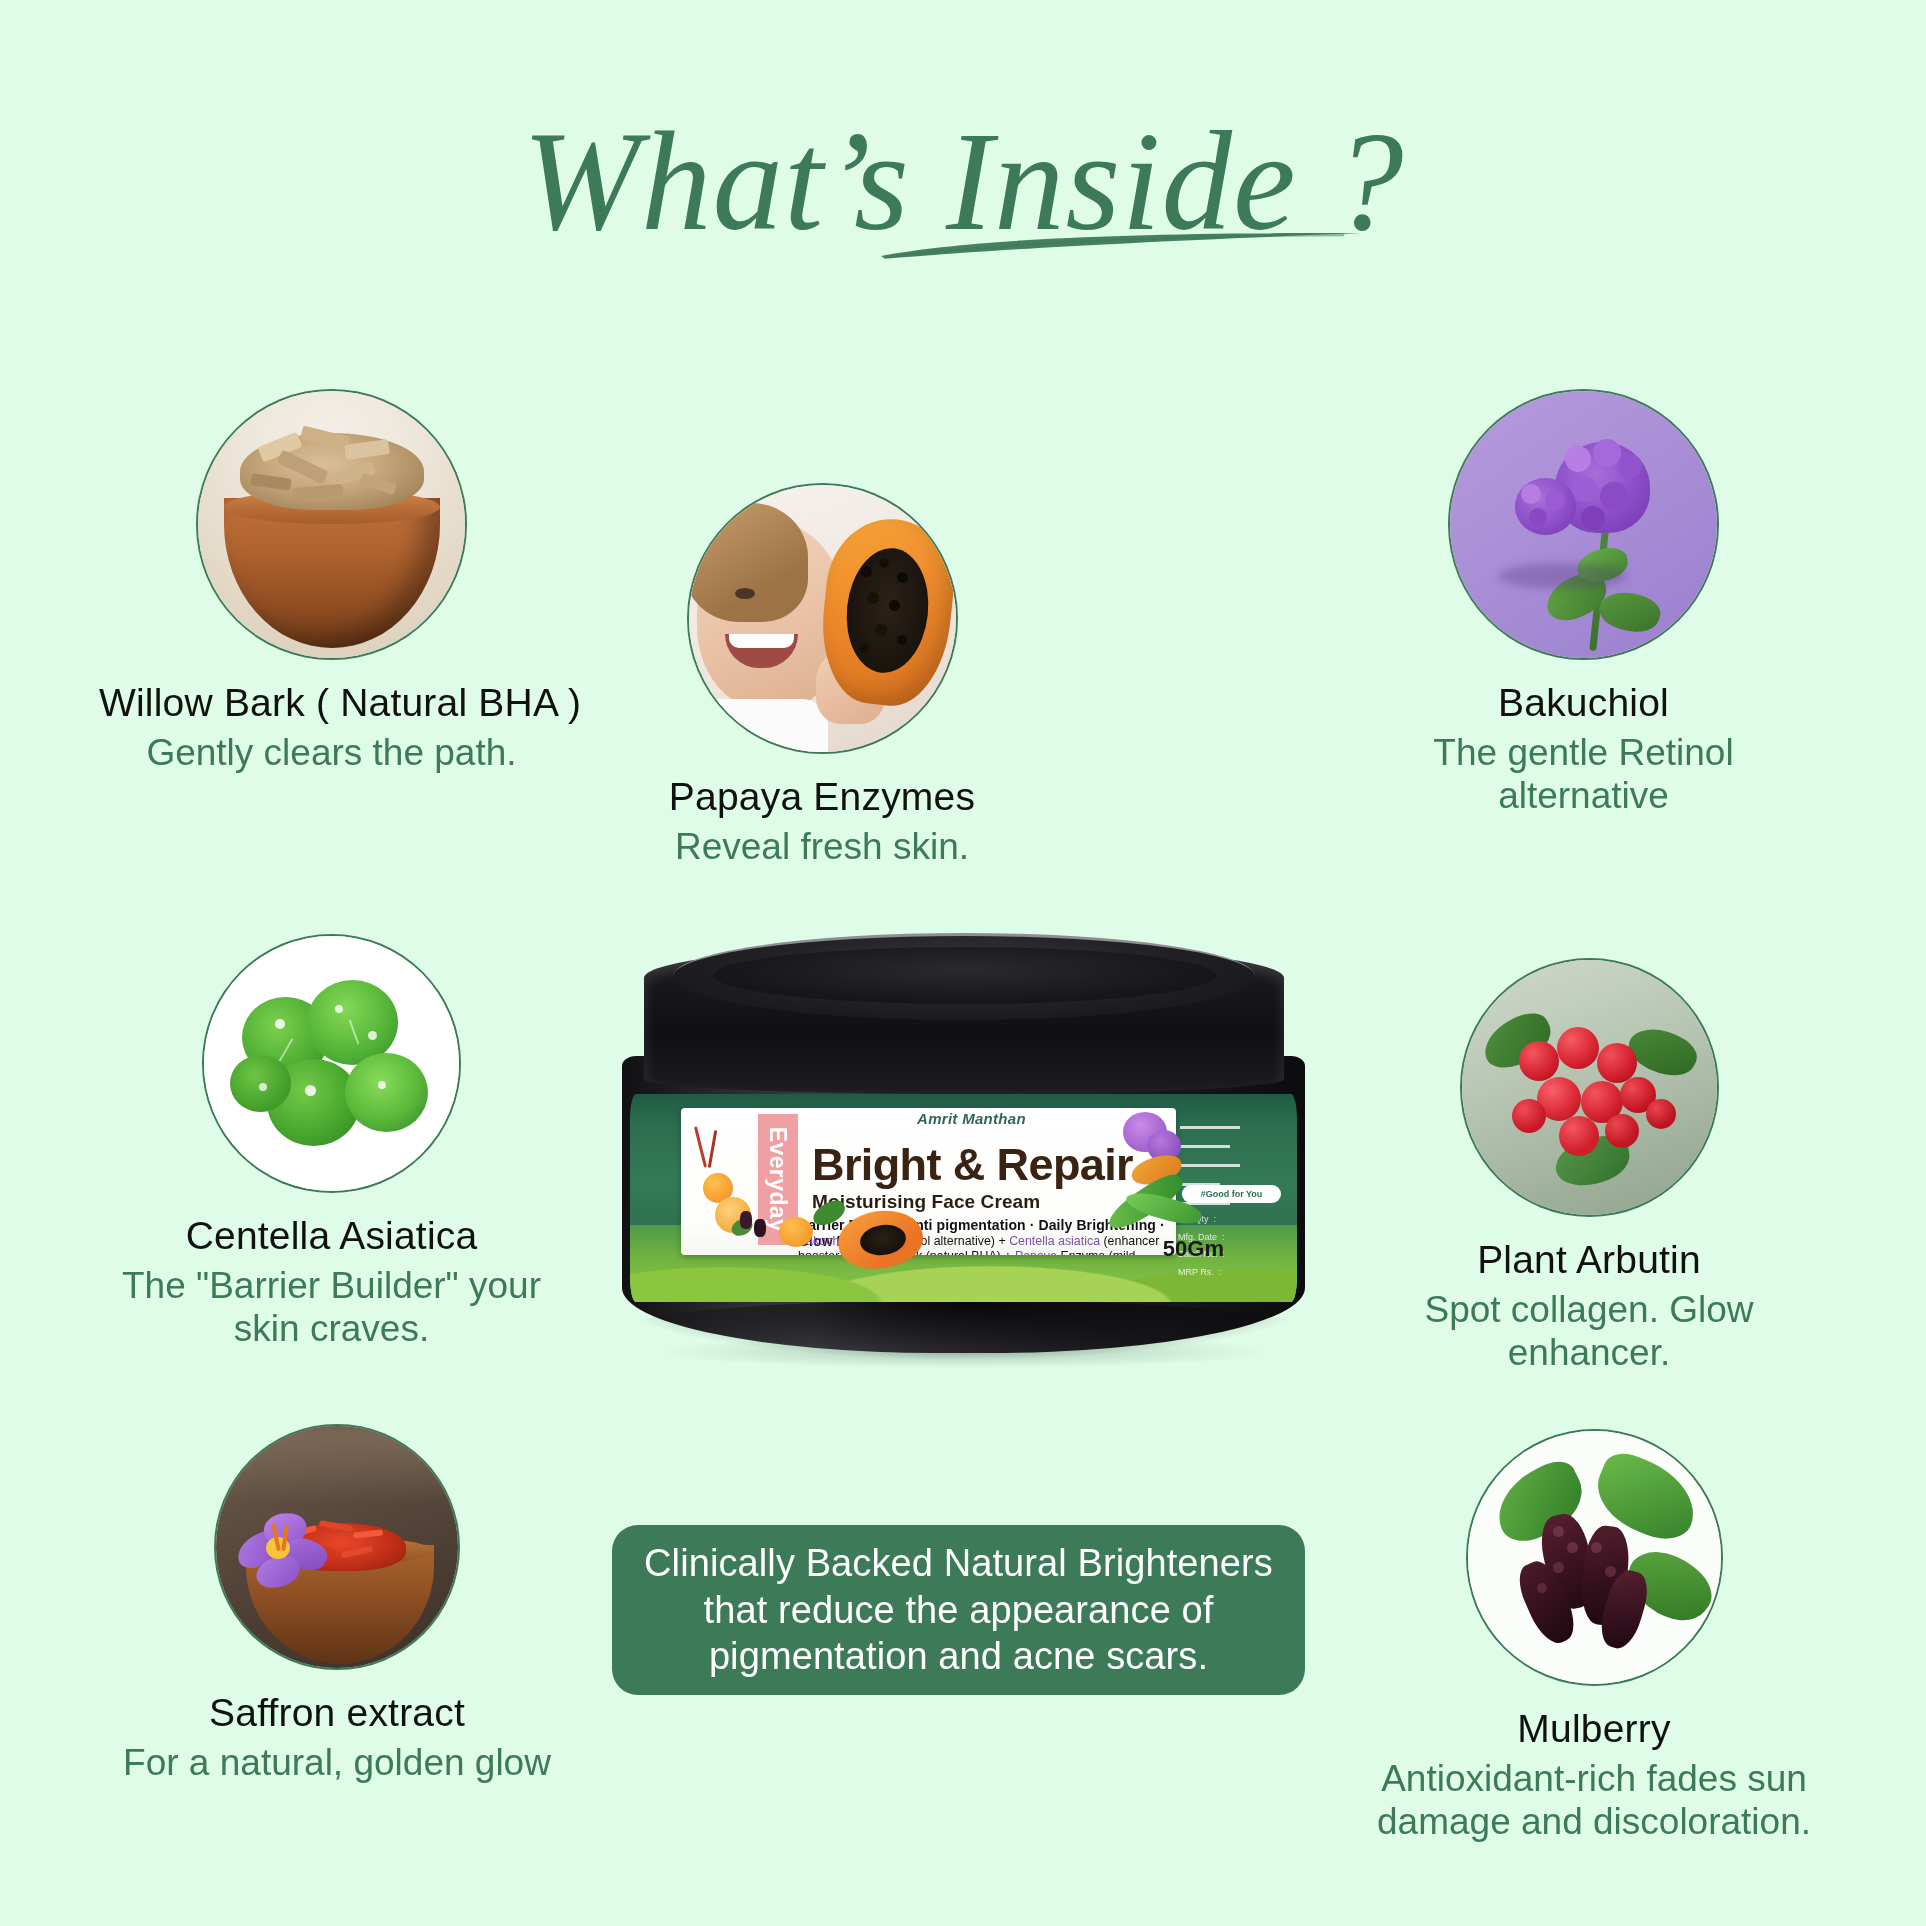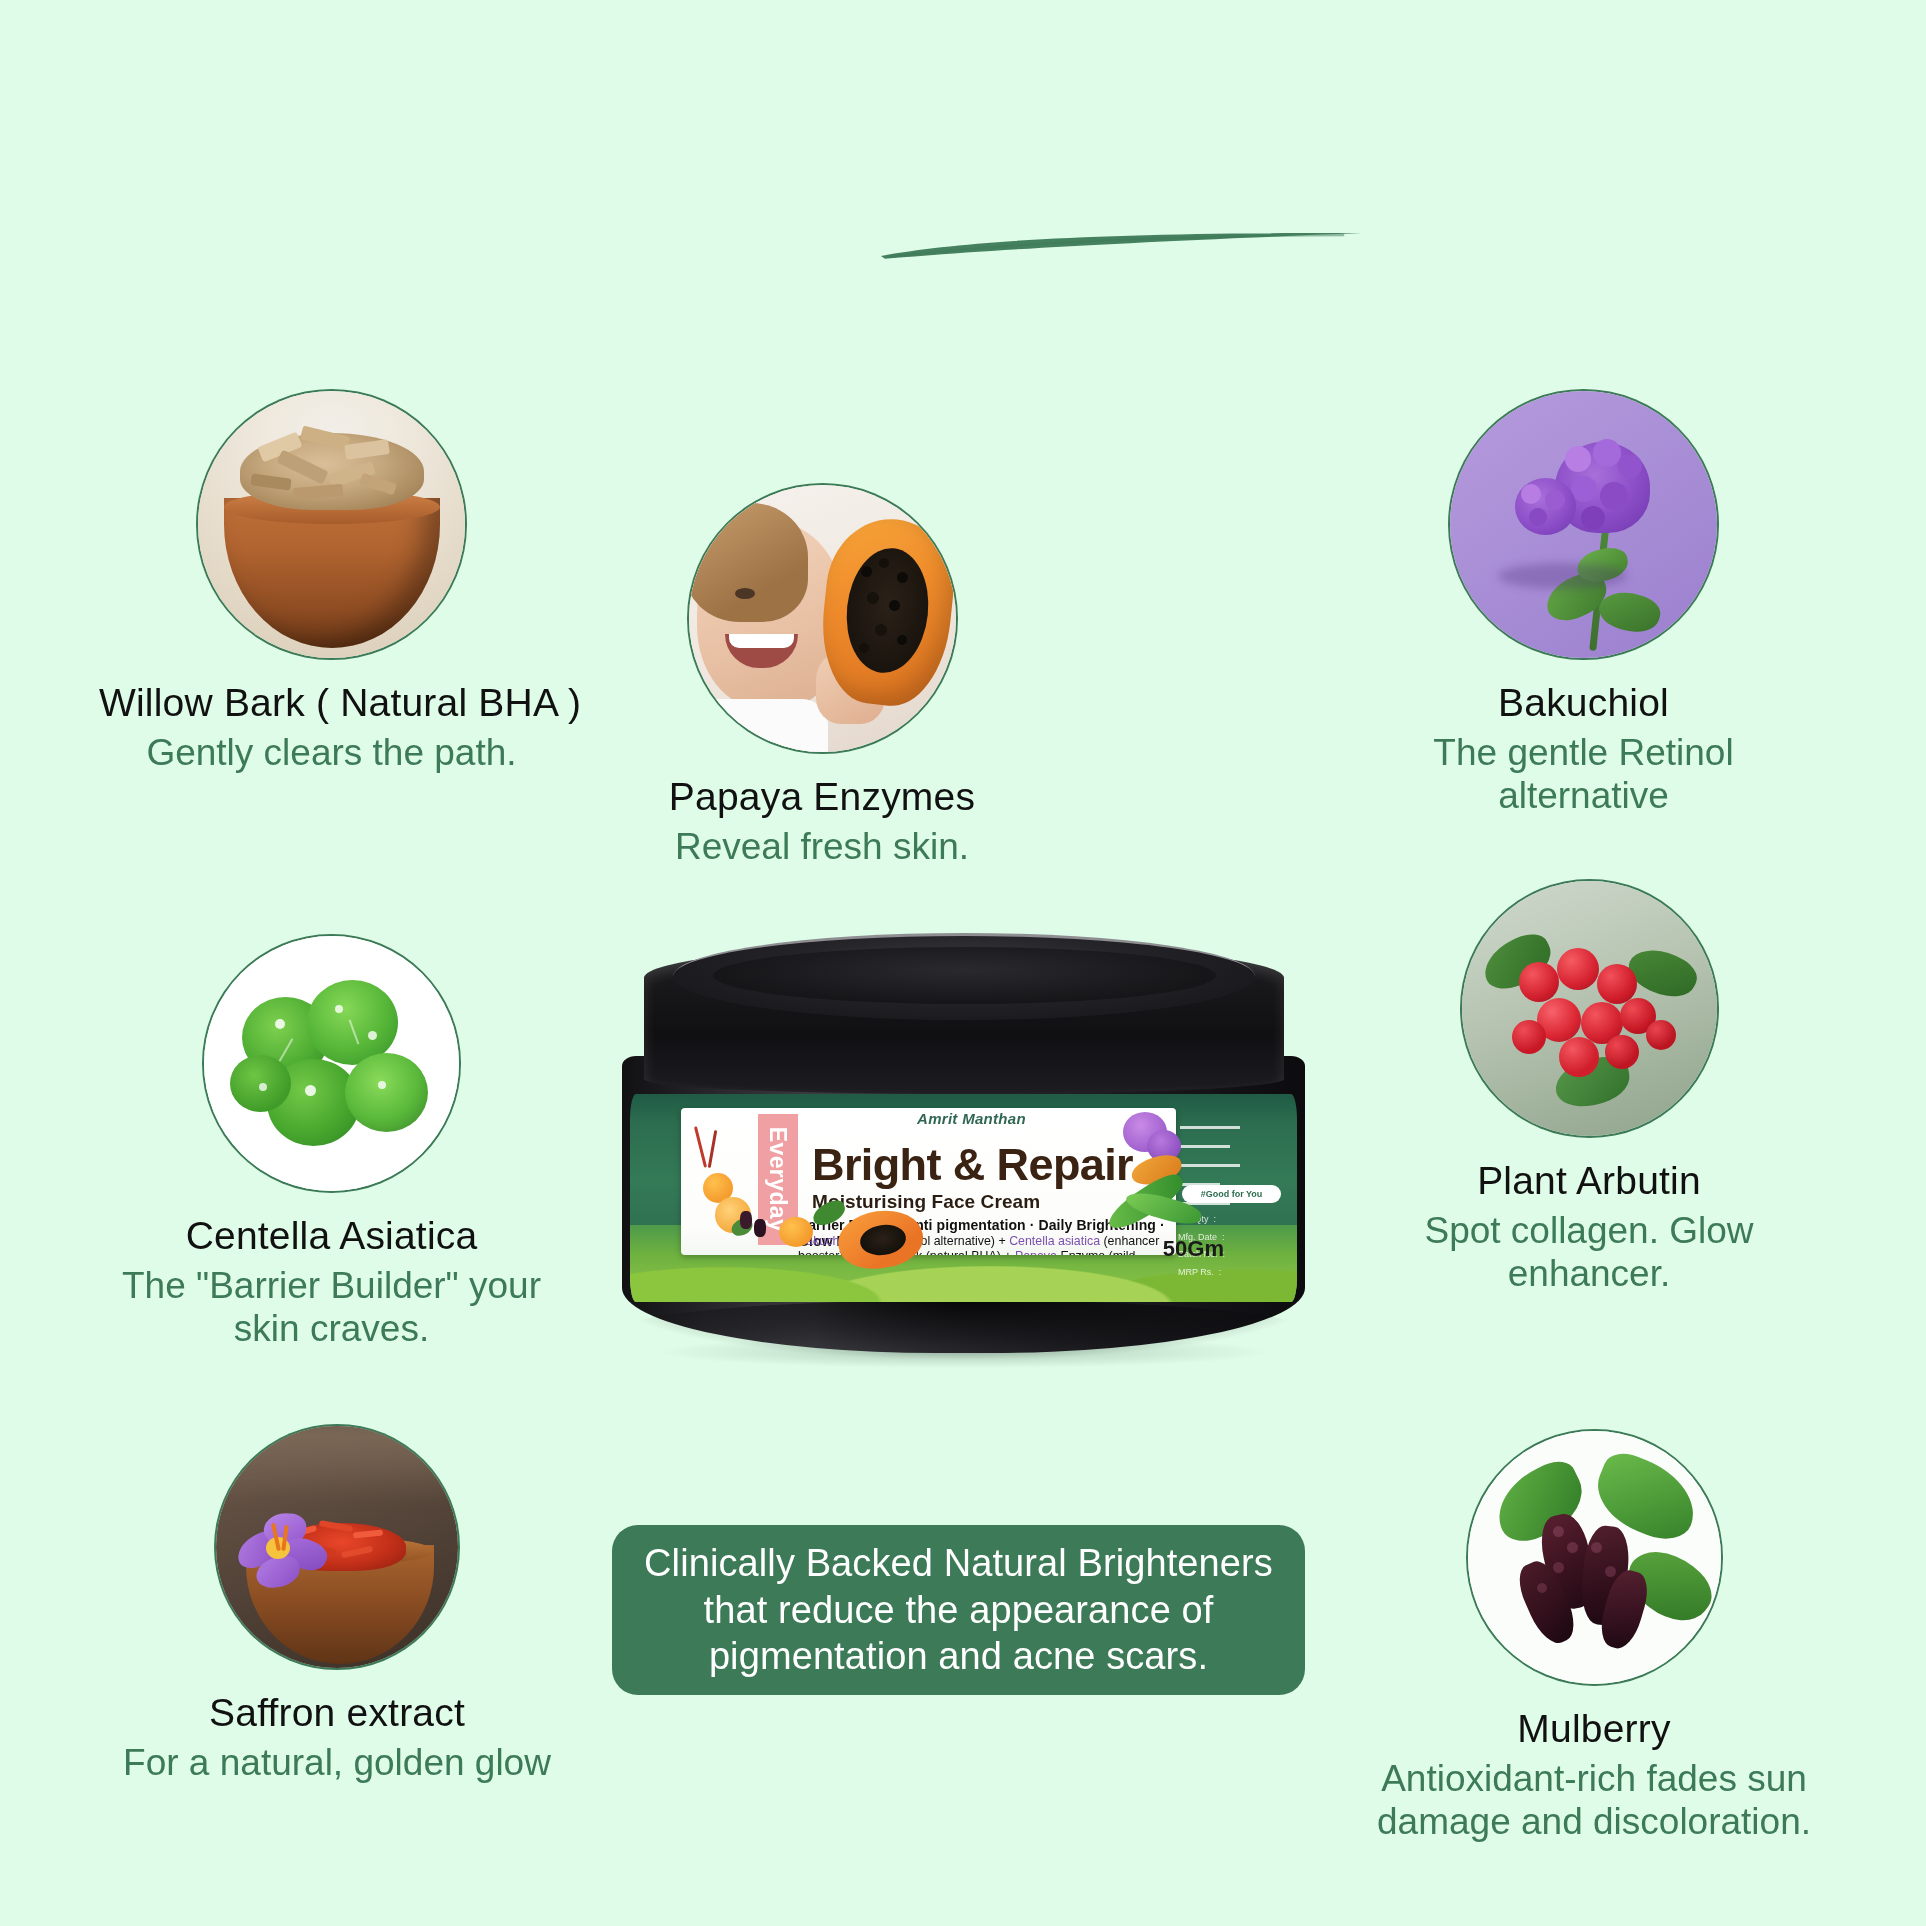--- a/index.html
+++ b/index.html
@@ -77,21 +77,21 @@
     color: #3d7a57;
     line-height: 1.18;
     margin-top: 4px;
   }
 
   
   #ing-willow   { left: 99px;  top: 391px; width: 465px; }
   #ing-papaya   { left: 609px;  top: 485px; width: 426px; }
   #ing-bakuchiol{ left: 1351px; top: 391px; width: 465px; }
   #ing-centella { left: 94px;   top: 936px; width: 475px; }
-  #ing-arbutin  { left: 1366px; top: 881px; width: 446px; }
+  #ing-arbutin  { left: 1366px; top: 960px; width: 446px; }
   #ing-saffron  { left: 114px;  top: 1426px; width: 446px; }
   #ing-mulberry { left: 1371px; top: 1431px; width: 446px; }
 
   
   .art { position: absolute; inset: 0; }
 
   
   .bg-wood { background: radial-gradient(circle at 50% 18%, #f2efe9 0%, #efe9de 25%, #e6dccb 60%, #d9ccb6 100%); }
   
   .bg-purple { background: linear-gradient(145deg,#b79ade 0%, #a98fd6 45%, #9b7fcf 100%); }
@@ -305,20 +305,23 @@
 
   
   .leafblob { position: absolute; border-radius: 60% 40% 55% 45%; }
   .dot { position: absolute; border-radius: 50%; }
 </style>
 </head>
 <body>
 
 <div class="canvas">
 
+  <div class="title-wrap">
+    <div class="title">What’s Inside ?</div>
+  </div>
   <div class="title-underline">
     <svg width="485" height="30" viewBox="0 0 490 30" xmlns="http://www.w3.org/2000/svg">
       <path d="M2 26 C 90 10, 240 2, 488 3 C 250 12, 110 20, 6 29 Z" fill="#3d7a57" opacity="0.95"></path>
       <path d="M10 27 C 120 14, 280 6, 470 5" stroke="#3d7a57" stroke-width="2.2" fill="none" opacity="0.5"></path>
     </svg>
   </div>
 
   <div class="ing" id="ing-papaya">
     <div class="circle thinborder" style="width:267px;height:267px;">
       <div class="art bg-portrait"></div>

